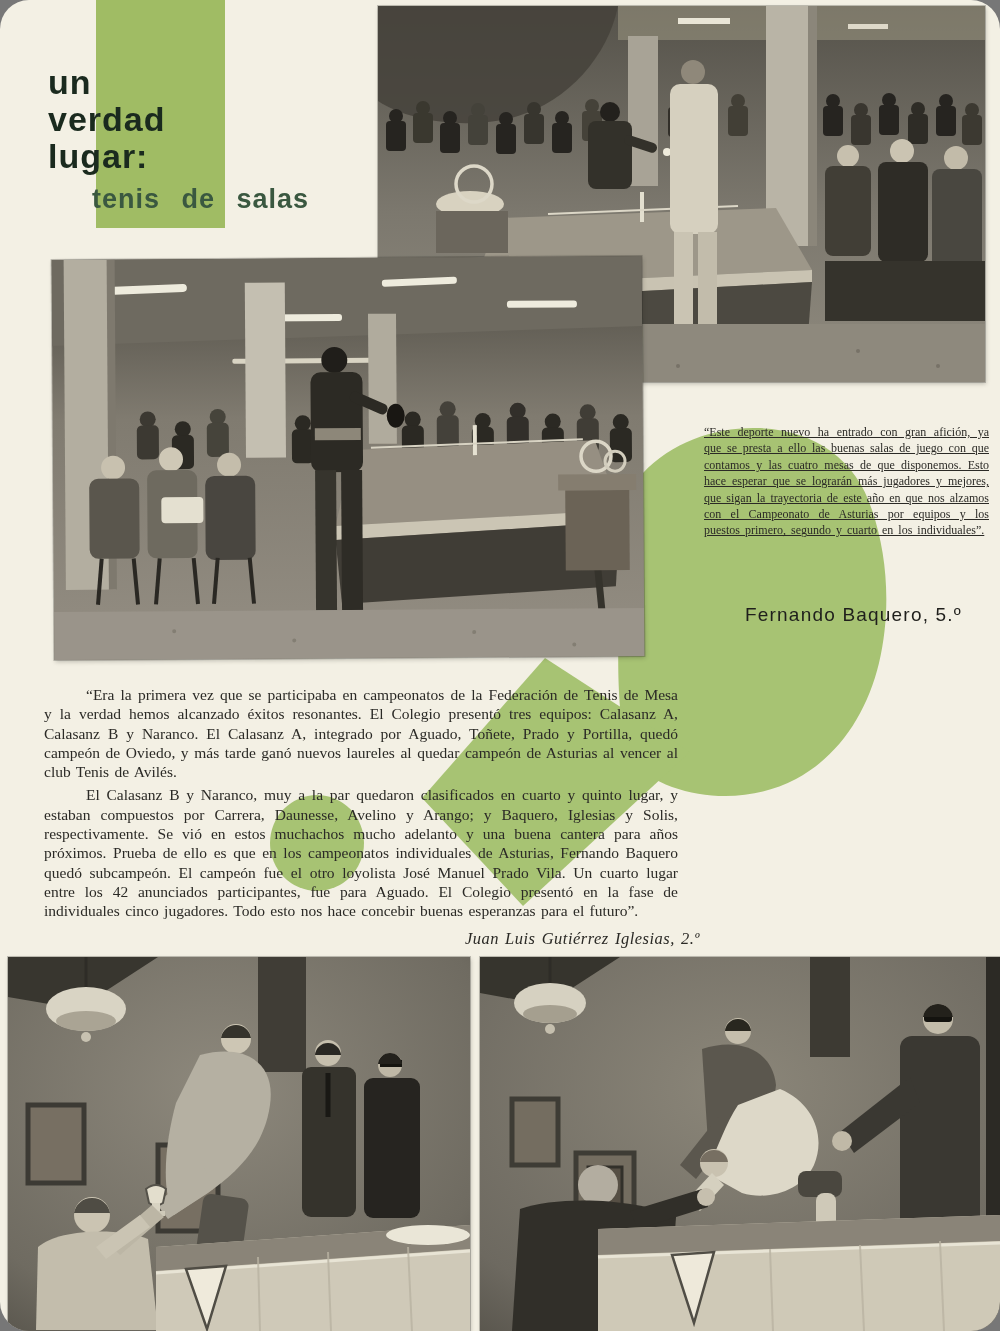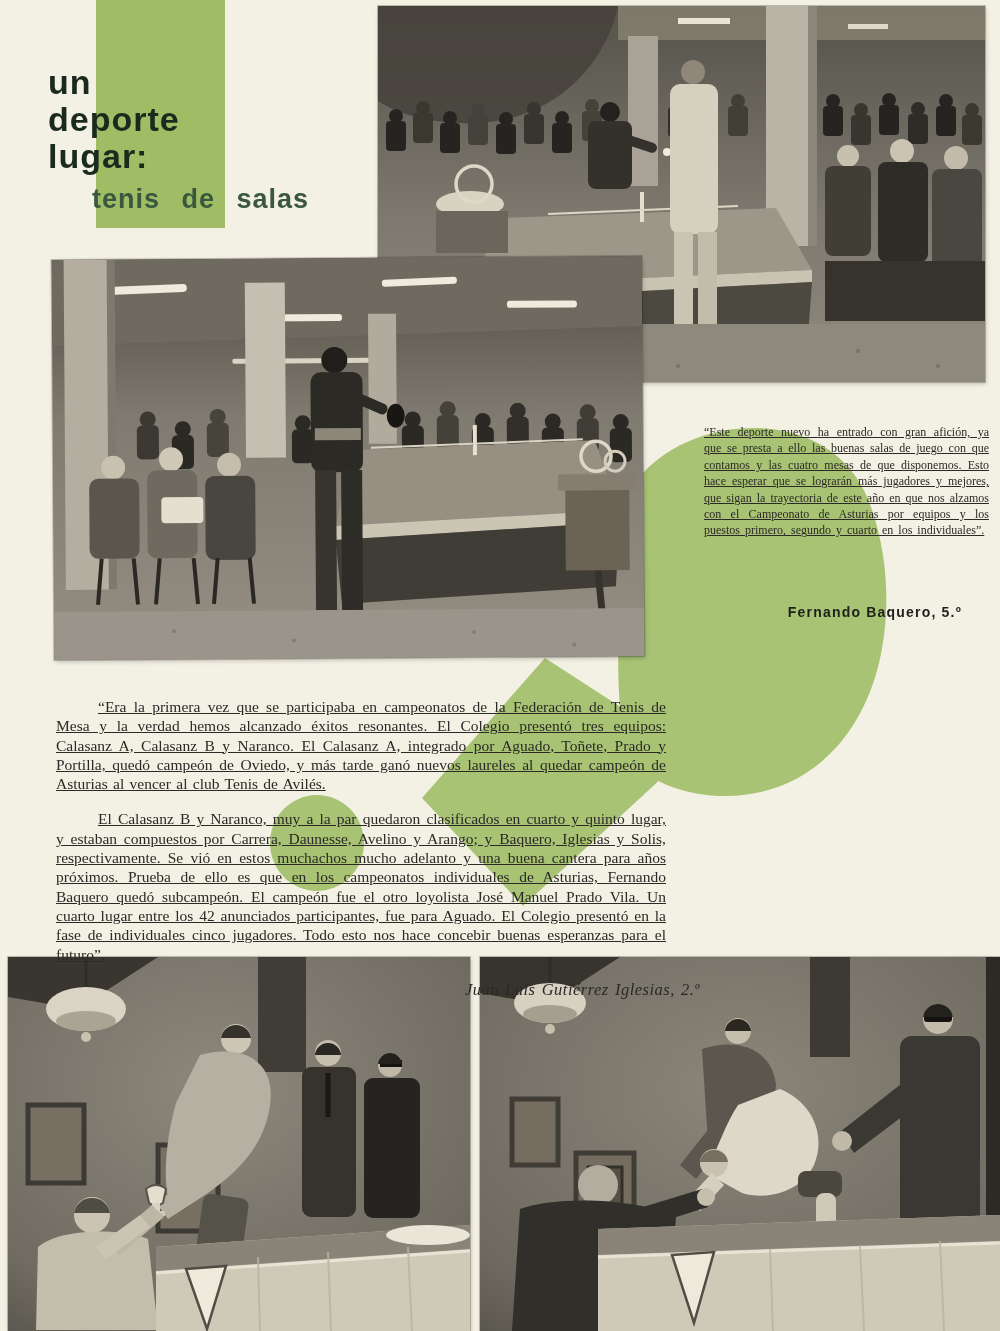--- a/index.html
+++ b/index.html
@@ -2,47 +2,47 @@
 <html style="--page-bg: #f3f0e4; --title-bar-green: #a0bc64; --paddle-green: #a7c373; --title-text: #1a2a1e; --subtitle-green: #3a5840; --body-text: #2b2a26;"><head>
 <meta charset="utf-8">
 <style>
   :root{
     --page-bg:#f3f0e4; --title-bar-green:#a0bc64; --paddle-green:#a7c373;
     --title-text:#1a2a1e; --subtitle-green:#3a5840; --body-text:#2b2a26;
   }
   html,body{margin:0;padding:0;background:#777;}
   .page{position:relative;width:1000px;height:1331px;margin:0 auto;
         background:var(--page-bg);overflow:hidden;
-        font-family:"Liberation Serif", serif;color:var(--body-text);}
+        font-family:"Liberation Serif", serif;color:var(--body-text);border-radius:29px;}
   
   .decor{position:absolute;inset:0;z-index:1;}
   
   .masthead{position:absolute;left:48px;top:64px;z-index:5;
         font-family:"Liberation Sans", sans-serif;font-weight:700;
         font-size:34px;line-height:37px;letter-spacing:1px;color:var(--title-text);}
   .subtitle{position:absolute;left:92px;top:184px;z-index:5;
         font-family:"Liberation Sans", sans-serif;font-weight:700;
         font-size:27px;color:var(--subtitle-green);word-spacing:13px;letter-spacing:1px;}
   
   .photo{position:absolute;background:#847f74;box-shadow:0 0 0 1px rgba(40,40,35,.25), 1px 2px 4px rgba(40,40,30,.25);}
   .photo svg{display:block;width:100%;height:100%;}
   #photo-top-right{left:378px;top:6px;width:607px;height:376px;z-index:2;}
   #photo-mid-left{left:53px;top:258px;width:590px;height:400px;z-index:3;transform:rotate(-.4deg);}
   #photo-bottom-left{left:8px;top:957px;width:462px;height:374px;z-index:2;}
   #photo-bottom-right{left:480px;top:957px;width:520px;height:374px;z-index:2;}
   
   .quote{position:absolute;left:704px;top:424px;width:285px;z-index:5;
         font-size:12px;line-height:16.4px;text-align:justify;word-spacing:2px;text-decoration:underline;}
   .quote-attribution{position:absolute;left:640px;top:604px;width:322px;z-index:5;
-        font-family:"Liberation Sans", sans-serif;font-weight:700;font-size:14px;
+        font-family:"Liberation Sans", sans-serif;font-weight:400;font-size:19px;
         letter-spacing:1.2px;text-align:right;color:#1f1f1c;}
   
   .article{position:absolute;left:40px;top:681px;width:642px;z-index:5;
         font-size:15.5px;line-height:19.3px;text-align:justify;word-spacing:1.5px;}
-  .article p{margin:16px;text-indent:42px;text-decoration:underline;}
+  .article p{margin:4px;text-indent:42px;}
   .article-attribution{margin:8px -18px 16px 0;text-indent:0;text-align:right;
         font-style:italic;font-size:16.5px;letter-spacing:.5px;}
 </style>
 </head>
 <body>
 
 <div class="page">
 
   <svg class="decor" viewBox="0 0 1000 1331">
     <rect x="96" y="0" width="129" height="228" style="fill:var(--title-bar-green)"></rect>
@@ -50,21 +50,21 @@
       <path d="M643,473 C672,442 716,427 757,428 C812,429 856,458 872,510
          C888,557 891,612 879,663 C867,713 839,756 796,779 C758,799 712,801 672,787
          C648,778 636,766 627,750 C616,712 617,640 621,590 C625,535 630,500 643,473 Z"></path>
       <polygon points="545,658 690,752 523,906 422,798"></polygon>
       <ellipse cx="317" cy="843" rx="47" ry="48"></ellipse>
     </g>
   </svg>
 
   <div class="masthead">
     <div>un</div>
-    <div>deporte</div>
+    <div>verdad</div>
     <div>lugar:</div>
   </div>
   <div class="subtitle">tenis de salas</div>
 
   <div class="photo" id="photo-top-right">
     <svg viewBox="0 0 607 376" preserveAspectRatio="none">
       <defs>
         <linearGradient id="w1" x1="0" y1="0" x2="0" y2="1">
           <stop offset="0" stop-color="#55524a"></stop>
             <stop offset=".55" stop-color="#7c786e"></stop>

